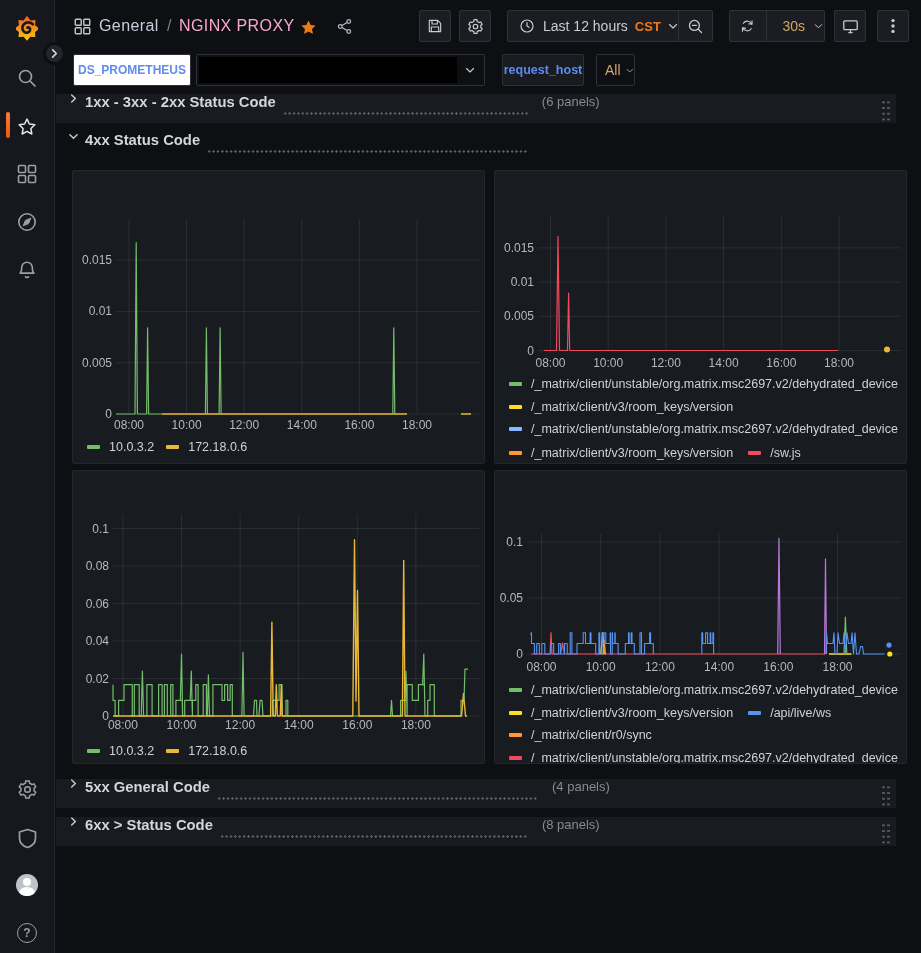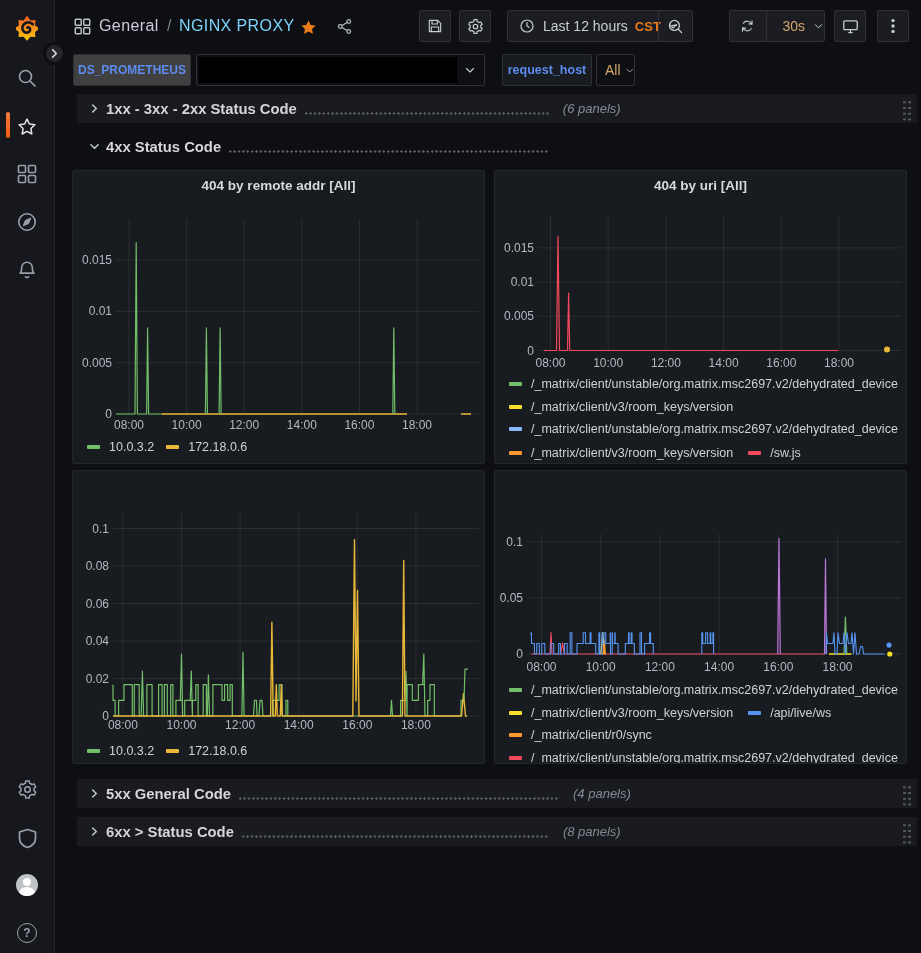--- a/index.html
+++ b/index.html
@@ -3,29 +3,29 @@
 *{margin:0;padding:0;box-sizing:border-box}
 html,body{width:921px;height:953px;background:#0e0f13;font-family:"Liberation Sans",sans-serif;overflow:hidden;position:relative}
 .abs{position:absolute}
 .sidebar{position:absolute;left:0;top:0;width:55px;height:953px;background:#17181e;border-right:1px solid #26272e}
 .navbtn{position:absolute;height:32px;top:10px;background:#1b1d22;border:1px solid #2f3136;border-radius:2px;display:flex;align-items:center;justify-content:center;color:#c7ccd1}
 .panel{position:absolute;width:413px;height:294px;background:#181b1f;border:1px solid #24262c;border-radius:2px;overflow:hidden}
 .ptitle{position:absolute;top:7px;left:0;right:0;text-align:center;font-size:13.5px;font-weight:bold;color:#d8d9da}
 .psvg{position:absolute;top:0;left:0}
 .leg{position:absolute;font-size:12.5px;color:#d0d1d5;white-space:nowrap;display:flex;align-items:center}
 .sw{display:inline-block;width:13px;height:4px;border-radius:1px;margin-right:9px;flex:0 0 auto}
-.rowbar{position:absolute;left:77px;width:840px;height:29px;display:flex;align-items:center}
+.rowbar{position:absolute;left:56px;width:840px;height:29px;display:flex;align-items:flex-start}
 .rowbar.closed{background:#191b20}
 .rowtitle{font-size:14.8px;font-weight:bold;color:#d5d6da;margin-left:6px;flex:0 0 auto}
 .dots{flex:0 0 auto;align-self:flex-end;margin-bottom:8px;height:3px;margin-left:7px;background-image:radial-gradient(circle,#5d6066 1.1px,transparent 1.35px);background-size:4.4px 3px;background-position:0 50%}
-.pcount{font-size:13px;font-style:italic;color:#868a92;margin-left:14px;flex:0 0 auto}
+.pcount{font-size:13px;color:#868a92;margin-left:14px;flex:0 0 auto}
 .chev{width:10px;margin-left:13px;flex:0 0 auto;display:flex;align-items:center}
 .draghandle{position:absolute;right:4px;top:4px;width:12px;height:23px;
  background-image:radial-gradient(circle, #54575d 1.1px, transparent 1.3px);background-size:5px 5.7px;background-position:1px 1.5px}
-.vlabel{position:absolute;top:54px;height:32px;background:#404040;border:1px solid #2e3036;color:#5d8bef;font-size:13px;font-weight:bold;display:flex;align-items:center;justify-content:center;border-radius:2px}
+.vlabel{position:absolute;top:54px;height:32px;background:#ffffff;border:1px solid #2e3036;color:#5d8bef;font-size:13px;font-weight:bold;display:flex;align-items:center;justify-content:center;border-radius:2px}
 .vvalue{position:absolute;top:54px;height:32px;border:1px solid #2f3136;border-radius:2px;display:flex;align-items:center}
 svg{display:block}
 </style></head>
 <body>
 
 <div class="sidebar"></div>
 <svg class="abs" style="left:16px;top:16px" width="22" height="26" viewBox="0 0 22 26">
  <defs>
       <linearGradient id="glg" x1="0" y1="1" x2="0" y2="0">
    <stop offset="0" stop-color="#fbca0a"></stop>
@@ -80,21 +80,21 @@
 <svg class="abs" style="left:74px;top:18px" width="17" height="17" viewBox="0 0 20 20">
  <g fill="none" stroke="#c0c4ca" stroke-width="1.7">
  <rect x="1.5" y="1.5" width="7" height="7" rx="1"></rect>
       <rect x="11.5" y="1.5" width="7" height="7" rx="1"></rect>
  <rect x="1.5" y="11.5" width="7" height="7" rx="1"></rect>
       <rect x="11.5" y="11.5" width="7" height="7" rx="1"></rect>
     </g>
 </svg>
 <div class="abs" style="left:99px;top:17px;font-size:16px;letter-spacing:.4px;color:#ccccdc">General</div>
 <div class="abs" style="left:167px;top:17px;font-size:16px;color:#7b8087">/</div>
-<div class="abs" style="left:179px;top:17px;font-size:16px;letter-spacing:.4px;color:#7dd3fc">NGINX PROXY</div>
+<div class="abs" style="left:179px;top:17px;font-size:16px;letter-spacing:.4px;color:#f9a8d4">NGINX PROXY</div>
 <svg class="abs" style="left:300px;top:19px" width="17" height="17" viewBox="0 0 24 24">
  <path d="M12 2 l3.1 6.3 6.9 1 -5 4.9 1.2 6.9 -6.2 -3.3 -6.2 3.3 1.2 -6.9 -5 -4.9 6.9 -1 Z" fill="#eb7b18"></path>
 </svg>
 <svg class="abs" style="left:336px;top:18px" width="17" height="17" viewBox="0 0 24 24">
  <g stroke="#b3b7be" stroke-width="1.8" fill="none">
  <circle cx="18" cy="5" r="2.6"></circle>
       <circle cx="6" cy="12" r="2.6"></circle>
       <circle cx="18" cy="19" r="2.6"></circle>
  <line x1="8.4" y1="10.7" x2="15.6" y2="6.3"></line>
       <line x1="8.4" y1="13.3" x2="15.6" y2="17.7"></line>
@@ -107,21 +107,21 @@
  <path fill="none" stroke="#c7ccd1" stroke-width="1.7" d="M7.5 3.8 v5.2 h8 v-5.2"></path>
  <path fill="none" stroke="#c7ccd1" stroke-width="1.7" d="M6.5 20.2 v-6.7 h11 v6.7"></path>
     </svg>
 </div>
 <div class="navbtn" style="left:459px;width:32px">
  <svg width="17" height="17" viewBox="0 0 24 24">
  <path fill="none" stroke="#c7ccd1" stroke-width="1.7" d="M12 8.8 a3.2 3.2 0 1 0 0 6.4 a3.2 3.2 0 0 0 0 -6.4 Z"></path>
  <path fill="none" stroke="#c7ccd1" stroke-width="1.7" d="M19.4 13.5 a7.6 7.6 0 0 0 0 -3 l2 -1.6 -2 -3.4 -2.4 .9 a7.6 7.6 0 0 0 -2.6 -1.5 L14 2.4 h-4 l-.4 2.5 a7.6 7.6 0 0 0 -2.6 1.5 l-2.4 -.9 -2 3.4 2 1.6 a7.6 7.6 0 0 0 0 3 l-2 1.6 2 3.4 2.4 -.9 a7.6 7.6 0 0 0 2.6 1.5 l.4 2.5 h4 l.4 -2.5 a7.6 7.6 0 0 0 2.6 -1.5 l2.4 .9 2 -3.4 Z"></path>
     </svg>
 </div>
-<div class="navbtn" style="left:507px;width:186px;justify-content:flex-start">
+<div class="navbtn" style="left:507px;width:206px;justify-content:flex-start">
  <svg style="margin-left:11px" width="16" height="16" viewBox="0 0 24 24">
       <circle cx="12" cy="12" r="9" fill="none" stroke="#c7ccd1" stroke-width="1.8"></circle>
       <path d="M12 7 v5 l3 2" fill="none" stroke="#c7ccd1" stroke-width="1.8" stroke-linecap="round"></path>
     </svg>
  <span style="margin-left:8px;font-size:14px;color:#c9ccd2">Last 12 hours</span>
  <span style="margin-left:7px;font-size:13px;font-weight:bold;color:#eb7b18">CST</span>
  <svg style="margin-left:6px" width="12" height="12" viewBox="0 0 24 24">
       <path d="M5 9 l7 7 7 -7" fill="none" stroke="#c7ccd1" stroke-width="2.2" stroke-linecap="round" stroke-linejoin="round"></path>
     </svg>
  <div style="position:absolute;right:33px;top:-1px;bottom:-1px;width:1px;background:#2f3136"></div>
@@ -159,21 +159,21 @@
     </svg>
 </div>
 
 <div class="vlabel" style="left:73px;width:118px;font-size:12px">DS_PROMETHEUS</div>
 <div class="vvalue" style="left:196px;width:289px;background:#0e0f13">
  <div style="position:absolute;left:2px;top:2px;bottom:2px;width:258px;background:#000"></div>
  <svg style="position:absolute;right:8px" width="12" height="12" viewBox="0 0 24 24">
       <path d="M5 9 l7 7 7 -7" fill="none" stroke="#c7ccd1" stroke-width="2.2" stroke-linecap="round" stroke-linejoin="round"></path>
     </svg>
 </div>
-<div class="vlabel" style="left:502px;width:90px;background:#181b1f;font-size:12.5px">request_host</div>
+<div class="vlabel" style="left:502px;width:82px;background:#181b1f;font-size:12.5px">request_host</div>
 <div class="vvalue" style="left:596px;width:39px;justify-content:center">
  <span style="margin-left:8px;font-size:14px;color:#d2a567">All</span>
  <svg style="margin-left:4px" width="11" height="11" viewBox="0 0 24 24">
       <path d="M5 9 l7 7 7 -7" fill="none" stroke="#9fa3aa" stroke-width="2.4" stroke-linecap="round" stroke-linejoin="round"></path>
     </svg>
 </div>
 
 <div class="rowbar closed" style="top:94px">
  <span class="chev">
       <svg width="9" height="9" viewBox="0 0 10 10">
@@ -211,21 +211,20 @@
         <path d="M3 1 L7 5 L3 9" stroke="#c7ccd1" stroke-width="1.6" fill="none" stroke-linecap="round"></path>
       </svg>
     </span>
  <span class="rowtitle">6xx &gt; Status Code</span>
  <span class="dots" style="width:308px"></span>
  <span class="pcount">(8 panels)</span>
  <div class="draghandle"></div>
 </div>
 
 <div class="panel" style="left:72px;top:170px">
- <div class="ptitle">404 by remote addr [All]</div>
  <div class="psvg">
       <svg width="413" height="294" viewBox="0 0 413 294">
         <line x1="43" y1="243" x2="406" y2="243" stroke="rgba(204,204,220,0.10)" stroke-width="1"></line>
         <line x1="43" y1="191.7" x2="406" y2="191.7" stroke="rgba(204,204,220,0.10)" stroke-width="1"></line>
         <line x1="43" y1="140.4" x2="406" y2="140.4" stroke="rgba(204,204,220,0.10)" stroke-width="1"></line>
         <line x1="43" y1="89.1" x2="406" y2="89.1" stroke="rgba(204,204,220,0.10)" stroke-width="1"></line>
         <line x1="56.0" y1="48" x2="56.0" y2="243" stroke="rgba(204,204,220,0.10)" stroke-width="1"></line>
         <line x1="113.6" y1="48" x2="113.6" y2="243" stroke="rgba(204,204,220,0.10)" stroke-width="1"></line>
         <line x1="171.2" y1="48" x2="171.2" y2="243" stroke="rgba(204,204,220,0.10)" stroke-width="1"></line>
         <line x1="228.8" y1="48" x2="228.8" y2="243" stroke="rgba(204,204,220,0.10)" stroke-width="1"></line>
@@ -251,21 +250,20 @@
     </div>
  <div class="leg" style="left:14px;top:269px">
       <span class="sw" style="background:#73bf69"></span>
       <span>10.0.3.2</span>
       <span style="width:12px"></span>
       <span class="sw" style="background:#eab839"></span>
       <span>172.18.0.6</span>
     </div>
 </div>
 <div class="panel" style="left:494px;top:170px">
- <div class="ptitle">404 by uri [All]</div>
  <div class="psvg">
       <svg width="413" height="294" viewBox="0 0 413 294">
         <line x1="43" y1="179.5" x2="406" y2="179.5" stroke="rgba(204,204,220,0.10)" stroke-width="1"></line>
         <line x1="43" y1="145.3" x2="406" y2="145.3" stroke="rgba(204,204,220,0.10)" stroke-width="1"></line>
         <line x1="43" y1="111.1" x2="406" y2="111.1" stroke="rgba(204,204,220,0.10)" stroke-width="1"></line>
         <line x1="43" y1="76.9" x2="406" y2="76.9" stroke="rgba(204,204,220,0.10)" stroke-width="1"></line>
         <line x1="55.5" y1="45" x2="55.5" y2="179.5" stroke="rgba(204,204,220,0.10)" stroke-width="1"></line>
         <line x1="113.2" y1="45" x2="113.2" y2="179.5" stroke="rgba(204,204,220,0.10)" stroke-width="1"></line>
         <line x1="170.9" y1="45" x2="170.9" y2="179.5" stroke="rgba(204,204,220,0.10)" stroke-width="1"></line>
         <line x1="228.60000000000002" y1="45" x2="228.60000000000002" y2="179.5" stroke="rgba(204,204,220,0.10)" stroke-width="1"></line>

